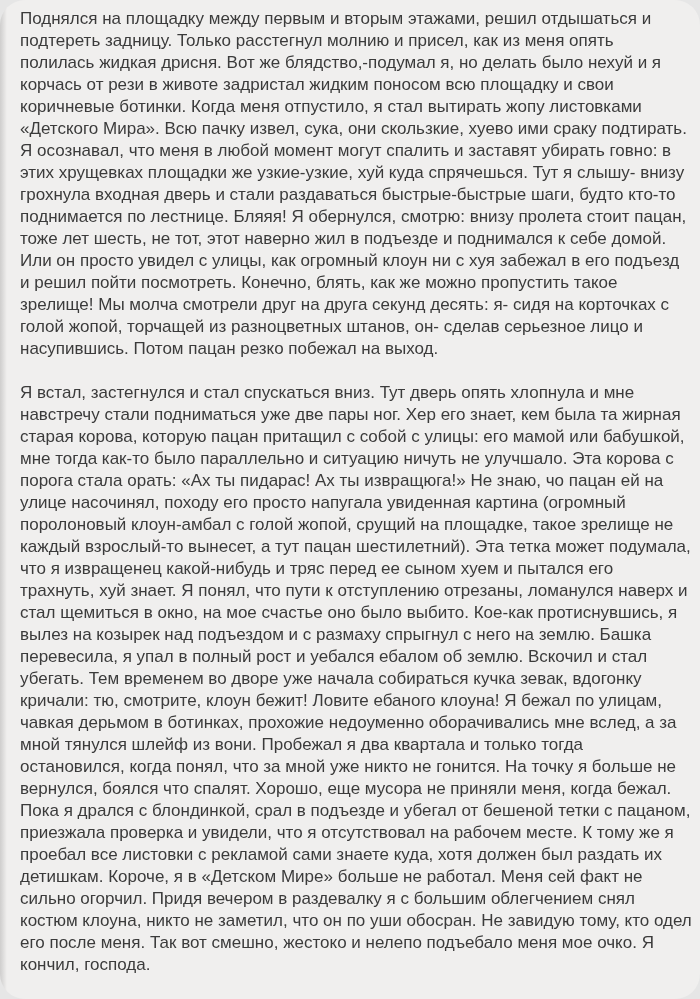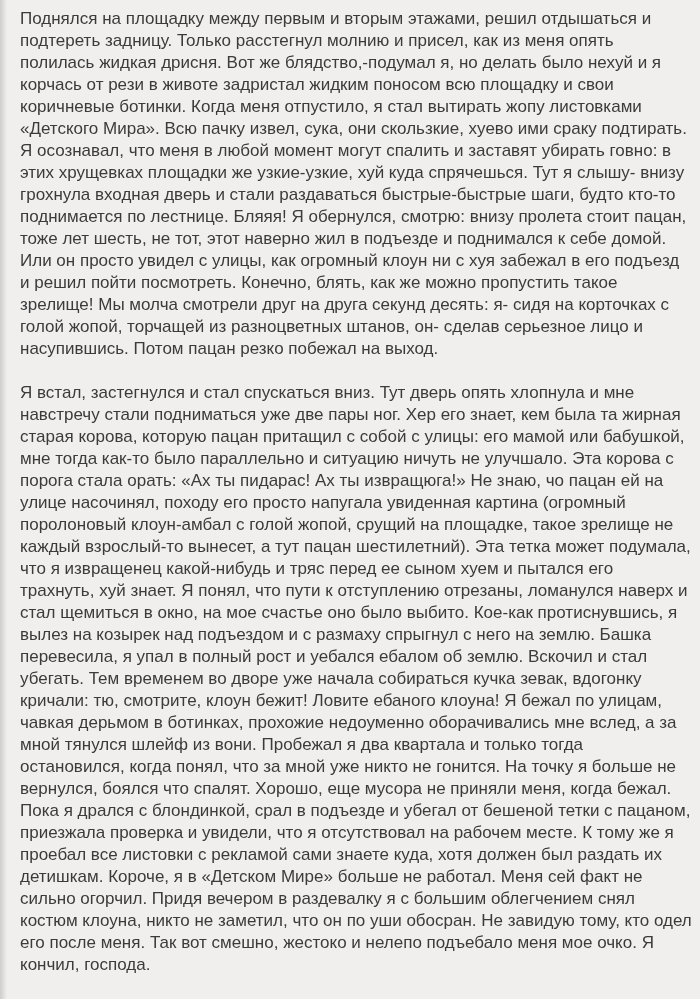--- a/index.html
+++ b/index.html
@@ -13,20 +13,21 @@
     background:#e6e6e6;
     font-family:"Liberation Sans","DejaVu Sans",sans-serif;
   }
   .page{
     position:relative;
     width:700px;
     height:999px;
     margin:0;
     background:var(--bg);
     overflow:hidden;
+    border-radius:25px;
   }
   .left-edge-shade{
     position:absolute;
     left:0;top:0;bottom:0;
     width:7px;
     background:linear-gradient(to right, rgba(0,0,0,0.14), rgba(0,0,0,0));
     pointer-events:none;
   }
   .post-body{
     padding:8px 8px 0 20px;

